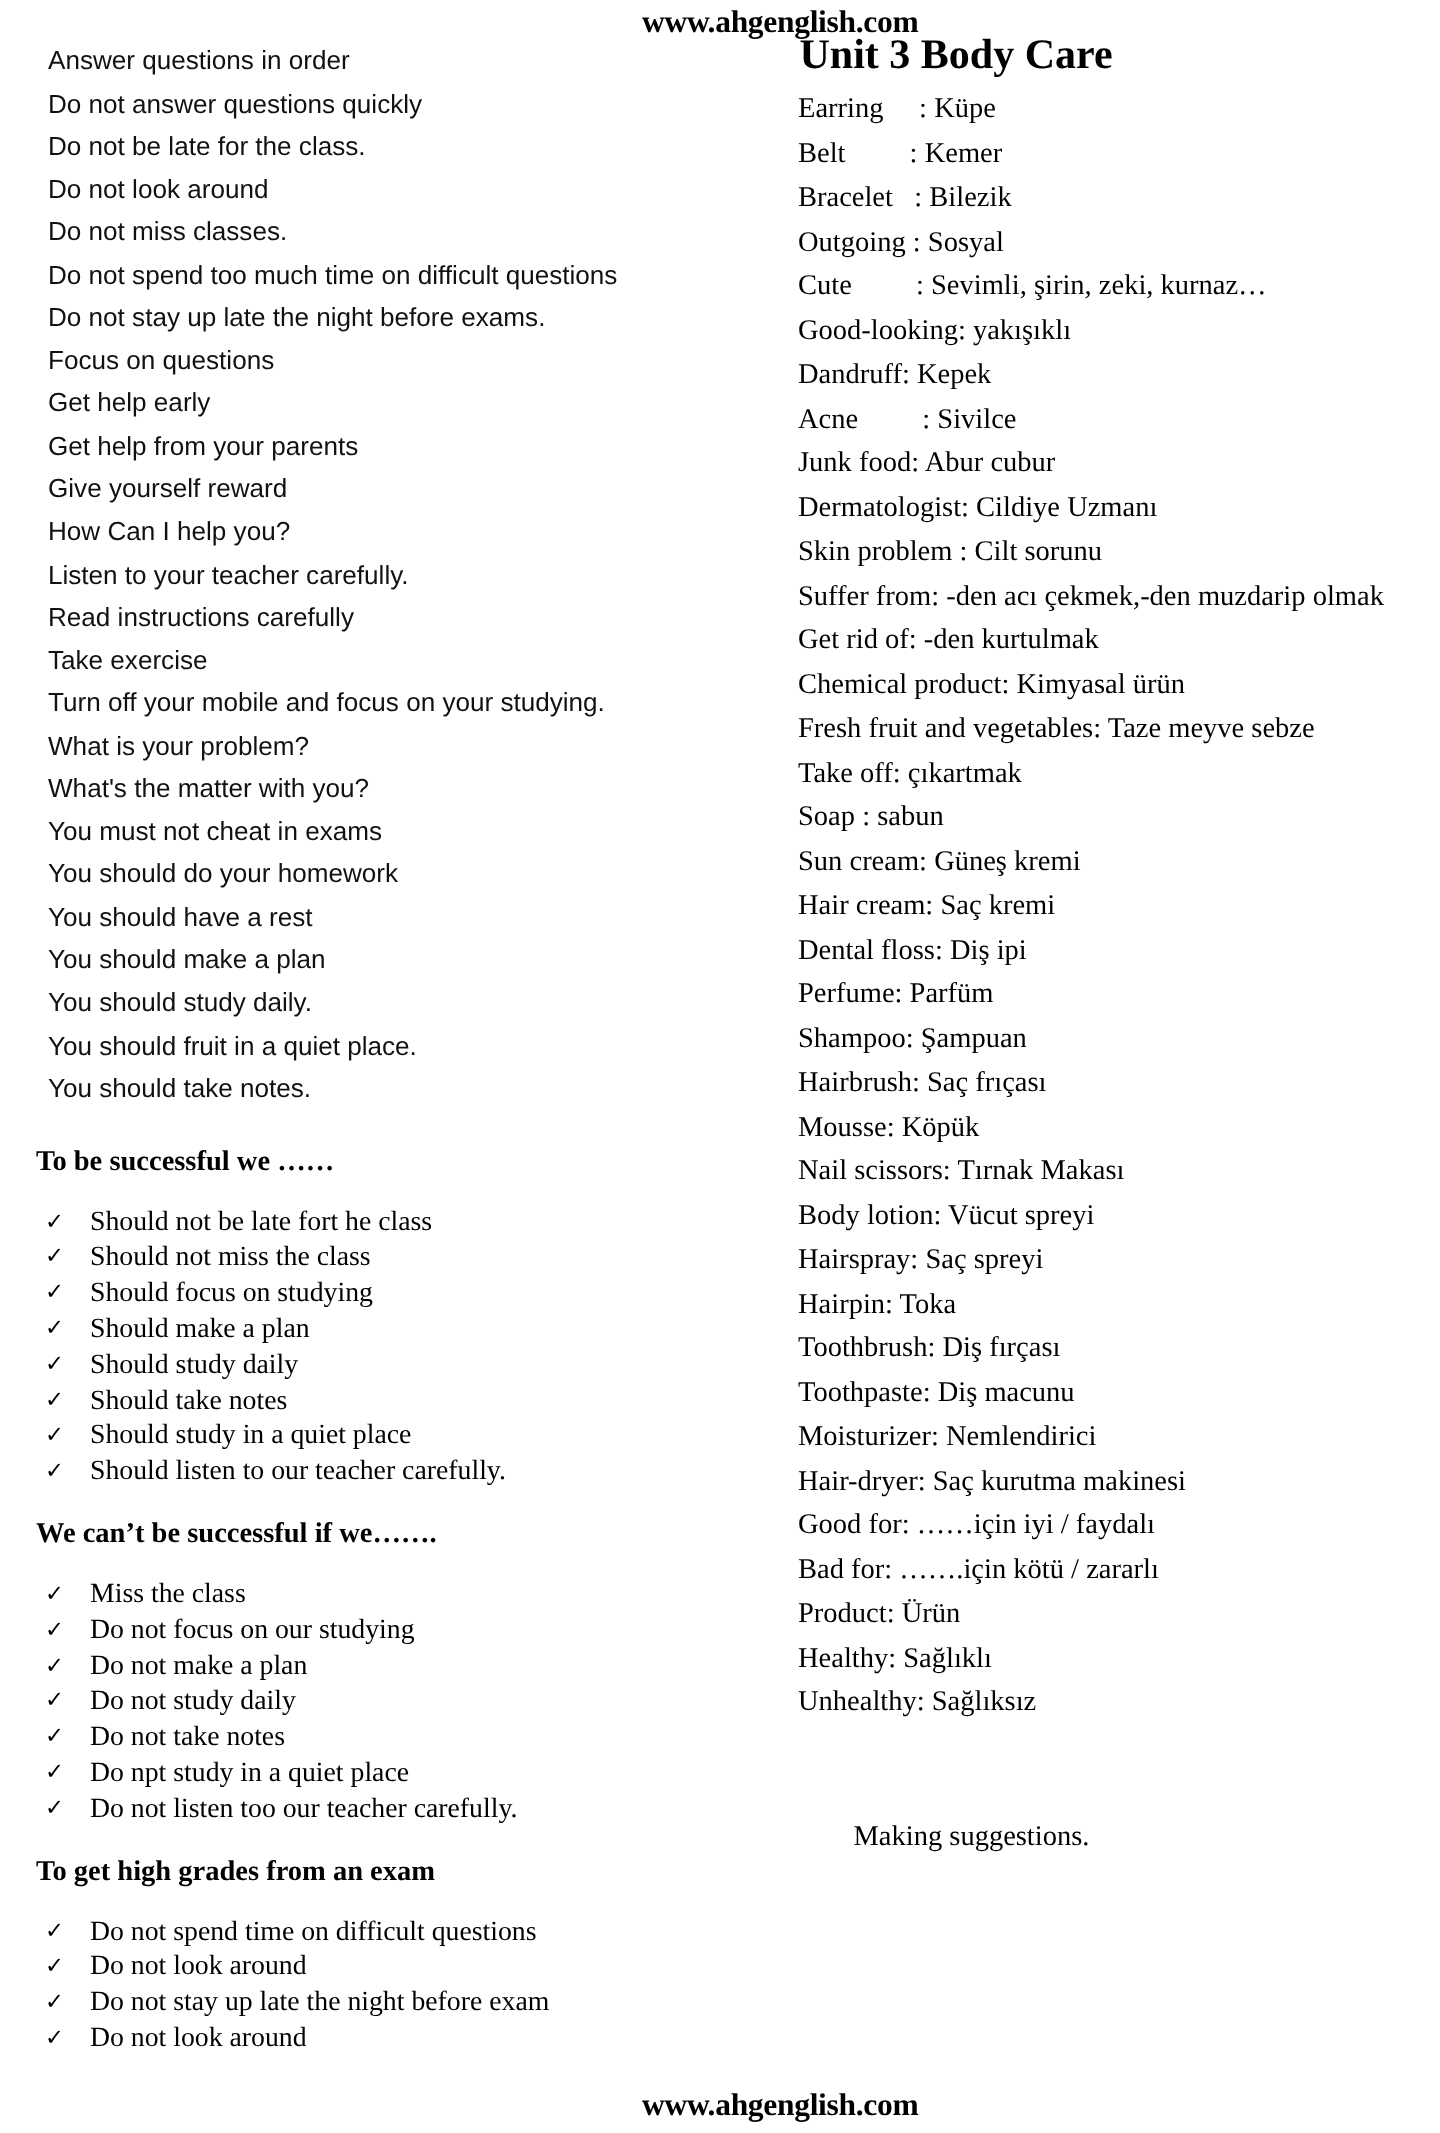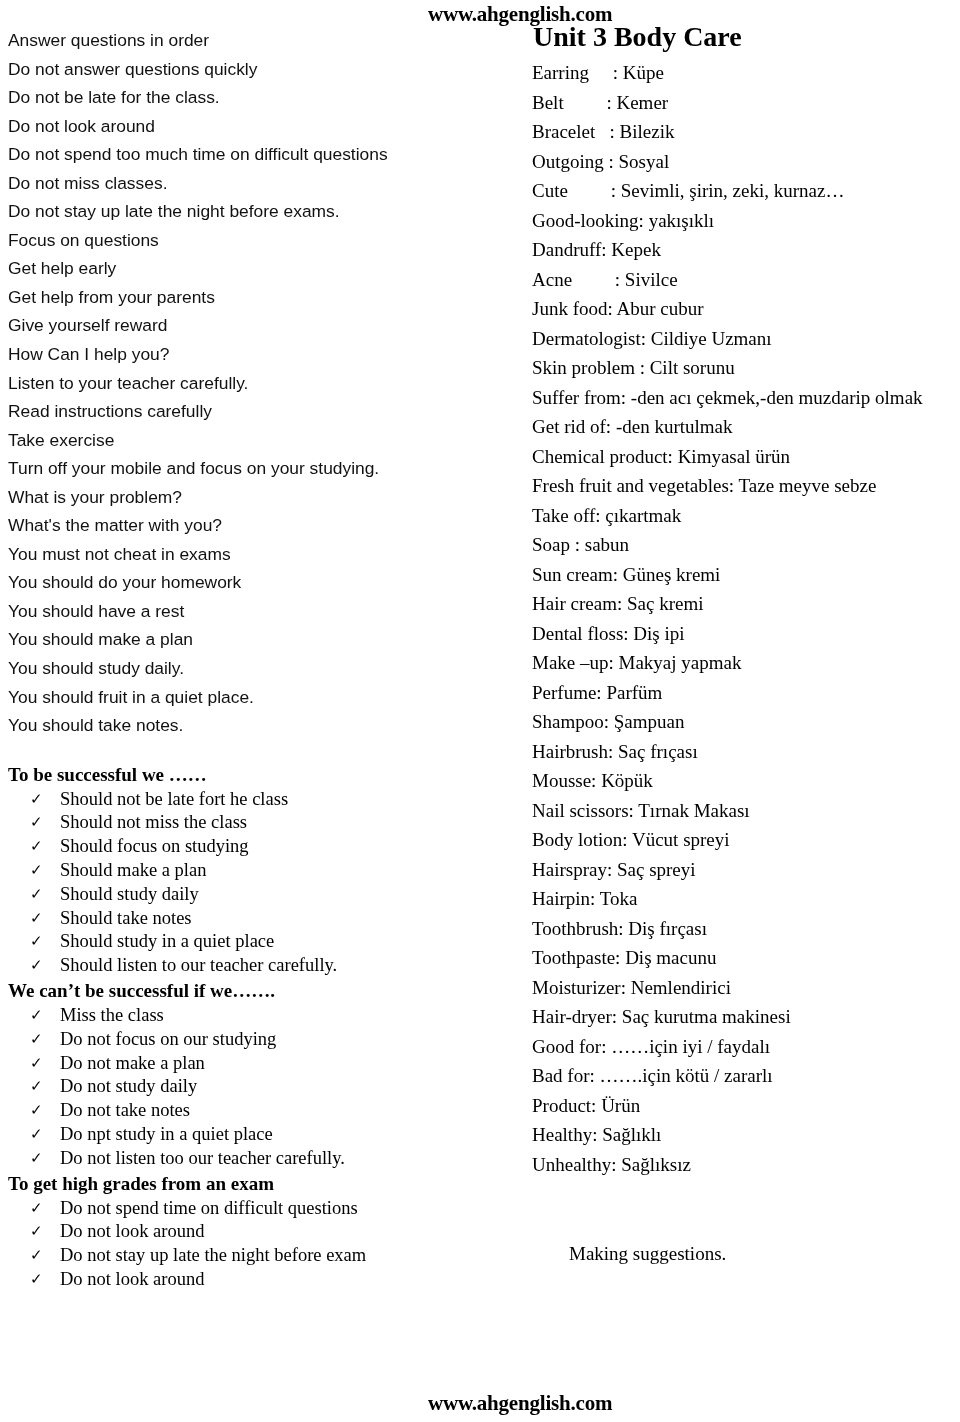--- a/index.html
+++ b/index.html
@@ -51,29 +51,30 @@
     left: 8px;
     top: 26px;
     width: 470px;
   }
   .sans-line {
     font-family: "Liberation Sans", sans-serif;
     font-size: 17.4px;
     line-height: 28.55px;
     white-space: nowrap;
     color: #111111;
+    margin-left: 24px;
   }
 
   .section-heading {
     font-family: "Liberation Serif", serif;
     font-weight: bold;
     font-size: 19px;
     line-height: 26px;
     white-space: nowrap;
-    margin: 0;
+    margin: 16px;
   }
   .heading-gap-top {
     margin-top: 22px;
   }
 
   ul.check-list {
     list-style: none;
     margin: 0;
     padding: 0 0 0 52px;
   }
@@ -133,22 +134,22 @@
   <div class="site-url-top">www.ahgenglish.com</div>
 
   <div class="unit-title">Unit 3 Body Care</div>
 
   <div class="col-left">
     <div id="left-phrase-list">
         <div class="sans-line">Answer questions in order</div>
         <div class="sans-line">Do not answer questions quickly</div>
         <div class="sans-line">Do not be late for the class.</div>
         <div class="sans-line">Do not look around</div>
+        <div class="sans-line">Do not miss classes.</div>
         <div class="sans-line">Do not spend too much time on difficult questions</div>
-        <div class="sans-line">Do not miss classes.</div>
         <div class="sans-line">Do not stay up late the night before exams.</div>
         <div class="sans-line">Focus on questions</div>
         <div class="sans-line">Get help early</div>
         <div class="sans-line">Get help from your parents</div>
         <div class="sans-line">Give yourself reward</div>
         <div class="sans-line">How Can I help you?</div>
         <div class="sans-line">Listen to your teacher carefully.</div>
         <div class="sans-line">Read instructions carefully</div>
         <div class="sans-line">Take exercise</div>
         <div class="sans-line">Turn off your mobile and focus on your studying.</div>
@@ -209,21 +210,20 @@
         <div class="serif-line">Skin problem : Cilt sorunu</div>
         <div class="serif-line">Suffer from: -den acı çekmek,-den muzdarip olmak</div>
         <div class="serif-line">Get rid of: -den kurtulmak</div>
         <div class="serif-line">Chemical product: Kimyasal ürün</div>
         <div class="serif-line">Fresh fruit and vegetables: Taze meyve sebze</div>
         <div class="serif-line">Take off: çıkartmak</div>
         <div class="serif-line">Soap : sabun</div>
         <div class="serif-line">Sun cream: Güneş kremi</div>
         <div class="serif-line">Hair cream: Saç kremi</div>
         <div class="serif-line">Dental floss: Diş ipi</div>
-        <div class="serif-line">Make –up: Makyaj yapmak</div>
         <div class="serif-line">Perfume: Parfüm</div>
         <div class="serif-line">Shampoo: Şampuan</div>
         <div class="serif-line">Hairbrush: Saç frıçası</div>
         <div class="serif-line">Mousse: Köpük</div>
         <div class="serif-line">Nail scissors: Tırnak Makası</div>
         <div class="serif-line">Body lotion: Vücut spreyi</div>
         <div class="serif-line">Hairspray: Saç spreyi</div>
         <div class="serif-line">Hairpin: Toka</div>
         <div class="serif-line">Toothbrush: Diş fırçası</div>
         <div class="serif-line">Toothpaste: Diş macunu</div>

